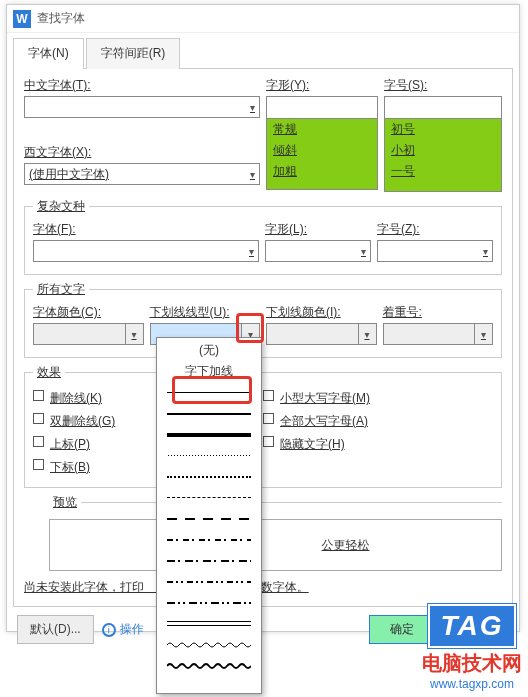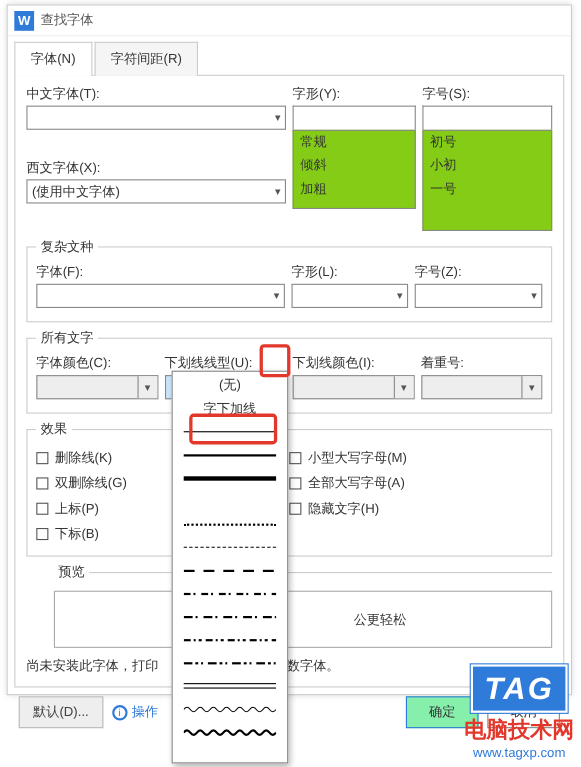--- a/index.html
+++ b/index.html
@@ -20,35 +20,35 @@
     box-shadow: 0 0 6px rgba(0,0,0,.15);
   }
   .titlebar { display: flex; align-items: center; height: 28px; padding: 0 6px; border-bottom: 1px solid #eee;}
   .app-icon {
     width: 18px; height: 18px; background: #2F7BD9; display:flex;align-items:center;justify-content:center;color:#fff;font-weight:bold;font-size:12px;
   }
   .titlebar .t { margin-left: 6px; color:#555;}
   .tabs { display:flex; padding: 4px 6px 0 6px; }
   .tab { padding: 6px 14px 7px 14px; border: 1px solid #ccc; border-bottom: none; margin-right: 2px; background:#fff; position:relative; top:1px;}
   .tab.inactive { background: #f5f5f5; }
-  .tabpanel { border: 1px solid #ccc; margin: 0 6px; padding: 8px 10px 10px 10px; }
+  .tabpanel { border: 1px solid #ccc; margin: 0 6px; padding: 8px 10px 10px 10px; text-decoration: underline; }
   .row { display:flex; gap: 6px; margin-bottom: 4px;}
   .col { display:flex; flex-direction:column; }
   .lbl { margin-bottom: 2px; color:#333; }
   .combo { border: 1px solid #888; height: 22px; background:#fff; display:flex;align-items:center;justify-content:space-between;padding:0 4px;}
   .combo .arrow, .drop-arrow { font-size:10px; color:#555; }
   .listbox { border: 1px solid #888; background:#84cc16; overflow-y:scroll; font-size:12px; }
   .listbox div { padding: 2px 6px; }
   fieldset { border: 1px solid #ccc; margin: 6px 0 6px 0; padding: 6px 8px 8px 8px; }
   fieldset legend { padding: 0 4px; color:#333; }
   .dropcell { border:1px solid #888; height:22px; display:flex; align-items:center; }
   .dropcell .fill { flex:1; }
   .dropcell .btn { width:18px; height:100%; border-left:1px solid #888; display:flex;align-items:center;justify-content:center;background:#eee;}
   .checks { display:flex; flex-wrap:wrap; }
-  .ck { width: 50%; display:flex; align-items:center; padding: 3px 0; gap:6px;}
+  .ck { width: 50%; display:flex; align-items:flex-start; padding: 3px 0; gap:6px;}
   .ck .box { width: 11px; height:11px; border: 1px solid #555; }
   .preview-box { border: 1px solid #aaa; height: 52px; display:flex;align-items:center;justify-content:center; margin-top:4px;}
   .footer { display:flex; align-items:center; justify-content:space-between; padding: 8px 10px; }
   .footer-left { display:flex; align-items:center; gap: 8px; }
   .btn-std { border: 1px solid #888; background:#fff; padding: 5px 20px; }
   .btn-prim { border: 1px solid #2F7BD9; background:#86efac; padding: 5px 20px; }
   .btn-dis { border: 1px solid #bbb; color:#404040; padding:5px 12px; background:#eee;}
   .oplink { color:#2F7BD9; display:flex;align-items:center;gap:4px;}
   .opicon { width:14px;height:14px;border:2px solid #2F7BD9;border-radius:50%;display:flex;align-items:center;justify-content:center;font-size:9px;color:#2F7BD9;}
   .redbox1 { position:absolute; border: 3px solid #E3372C; border-radius:4px; }
@@ -120,21 +120,21 @@
         <div class="listbox" style="height:72px;">
           <div>常规</div>
           <div>倾斜</div>
           <div>加粗</div>
         </div>
       </div>
 
       <div class="col" style="flex: 1;">
         <div class="lbl">字号(S):</div>
         <div class="combo" style="border-bottom:none;"></div>
-        <div class="listbox" style="height:92px;">
+        <div class="listbox" style="height:74px;">
           <div>初号</div>
           <div>小初</div>
           <div>一号</div>
         </div>
       </div>
     </div>
 
     <fieldset>
       <legend>复杂文种</legend>
       <div class="row">

